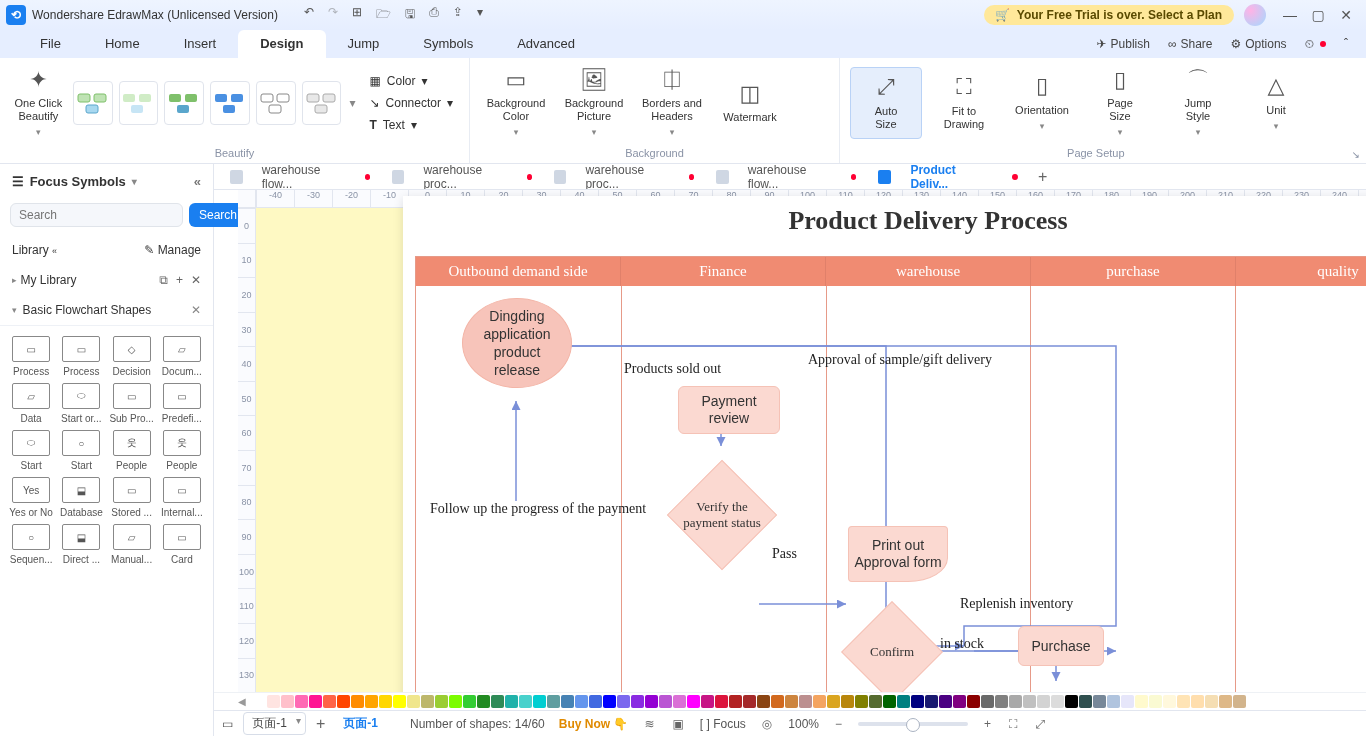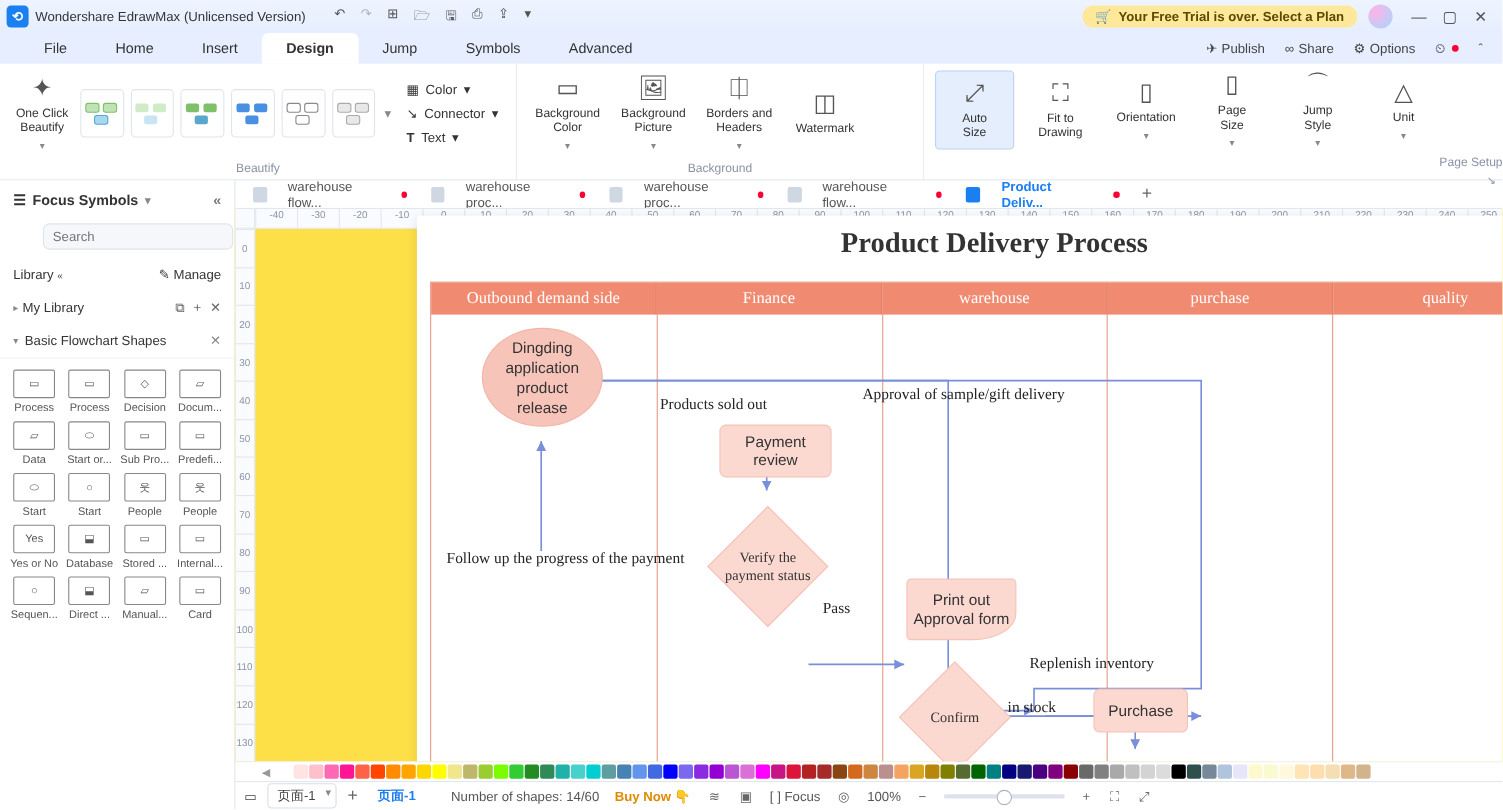--- a/index.html
+++ b/index.html
@@ -36,21 +36,21 @@
 .small-row div { display:flex; align-items:center; gap:6px; }
 .dialog-launch { font-size:10px; color:#8a93a6; text-align:right; padding:0 6px 2px 0; }
 
 
 .workarea { flex:1; display:flex; min-height:0; }
 
 
 .leftpanel { width: 214px; border-right:1px solid #e2e6ef; display:flex; flex-direction:column; background:#fff; }
 .lp-header { display:flex; align-items:center; padding:10px 12px; gap:6px; font-weight:600; font-size:13px; }
 .lp-header .collapse { margin-left:auto; color:#777; }
-.lp-search { display:flex; padding: 4px 10px 8px; gap:6px;margin-left:29px; }
+.lp-search { display:flex; padding: 4px 10px 8px; gap:6px; }
 .lp-search input { flex:1; border:1px solid #e0e4ea; border-radius:6px; padding:4px 8px; font-size:12px; background:#f5f7fb; }
 .lp-search button { background:#1a7ff0; color:#fff; border:none; border-radius:6px; padding:4px 10px; font-size:12px; }
 .lp-row { display:flex; align-items:center; padding: 8px 12px; font-size:12px; color:#333; }
 .lp-row .grow { flex:1; }
 .lp-row .icons { display:flex; gap:8px; color:#666; }
 .lp-section-hdr { display:flex; align-items:center; padding:8px 12px; font-size:12px; border-bottom:1px solid #eef1f6; }
 .lp-section-hdr .x { margin-left:auto; color:#888; }
 .shape-grid { display:grid; grid-template-columns: repeat(4, 1fr); gap: 6px 4px; padding: 10px 8px; overflow:auto; }
 .shape-cell { display:flex; flex-direction:column; align-items:center; gap:4px; font-size:10px; color:#555; }
 .shape-cell .sh { width:38px; height:26px; border:1px solid #888; border-radius:2px; display:flex; align-items:center; justify-content:center; font-size:10px; }
@@ -60,21 +60,21 @@
 .doc-tabs { height:26px; display:flex; align-items:center; border-bottom:1px solid #e2e6ef; padding-left:6px; gap:2px; overflow:hidden; }
 .doc-tab { display:flex; align-items:center; gap:19px; padding: 4px 10px; font-size:12px; color:#555; border-radius:4px 4px 0 0; max-width:160px; }
 .doc-tab.active { color:#1a7ff0; font-weight:600; }
 .doc-tab .dot { width:6px; height:6px; background:#f03; border-radius:50%; }
 .doc-tab .dicon { width:14px; height:14px; background:#cfd7e3; border-radius:2px; display:inline-block; }
 .doc-tab.active .dicon { background:#1a7ff0; }
 .ruler-h { height:18px; background:#fafbfe; border-bottom:1px solid #e2e6ef; display:flex; font-size:9px; color:#8a93a6; overflow:hidden; position:relative; padding-left:18px; }
 .ruler-h span { width:38px; text-align:center; border-left:1px solid #e2e6ef; flex-shrink:0; }
 .ruler-v { position:absolute; left:0; top:18px; bottom:0; width:18px; background:#fafbfe; border-right:1px solid #e2e6ef; display:flex; flex-direction:column; font-size:9px; color:#8a93a6; overflow:hidden; }
 .ruler-v span { height:37px; display:flex; align-items:center; justify-content:center; border-top:1px solid #e2e6ef; }
-.canvas-scroll { flex:1; position:relative; overflow:hidden; background:#fde047; }
+.canvas-scroll { flex:1; position:relative; overflow:hidden; background:#fef9c3;margin-left:24px; }
 .ruler-corner { position:absolute; left:0; top:0; width:18px; height:18px; background:#fafbfe; border-right:1px solid #e2e6ef; border-bottom:1px solid #e2e6ef; z-index:3; }
 .page { position:absolute; left: 165px; top: 6px; width: 1050px; height: 640px; background:#fff; box-shadow: 0 2px 10px rgba(0,0,0,.12); z-index:1; }
 .page-title { text-align:center; font-family: Georgia, "Times New Roman", serif; font-size:26px; font-weight:700; padding:10px 0 16px; }
 .swim { position:absolute; left:12px; top:60px; right:12px; border:1px solid #e69a88; }
 .swim-hdr { display:flex; }
 .swim-hdr div { flex:1; background:#f08b72; color:#fff; text-align:center; padding:6px 0; font-family:Georgia,serif; font-size:15px; border-right:1px solid #e0806a; }
 .swim-hdr div:last-child { border-right:none; }
 .swim-body { position:relative; height: 440px; }
 .lane-border { position:absolute; top:0; bottom:0; border-left:1px solid #e69a88; }
 
@@ -269,21 +269,21 @@
           <div style="white-space:pre-line">Jump
 Style</div>
           <div style="font-size:9px;color:#888">▾</div>
         </div>
       <div class="big-btn">
           <div class="ico">△</div>
           <div>Unit</div>
           <div style="font-size:9px;color:#888">▾</div>
         </div>
     </div>
-    <div style="display:flex; align-items:flex-end;flex-direction:column;">
+    <div style="display:flex; align-items:center;">
       <div class="label" style="flex:1">Page Setup</div>
       <div class="dialog-launch">↘</div>
     </div>
   </div>
 </div>
 
 <div class="workarea">
 
   <div class="leftpanel">
     <div class="lp-header">

